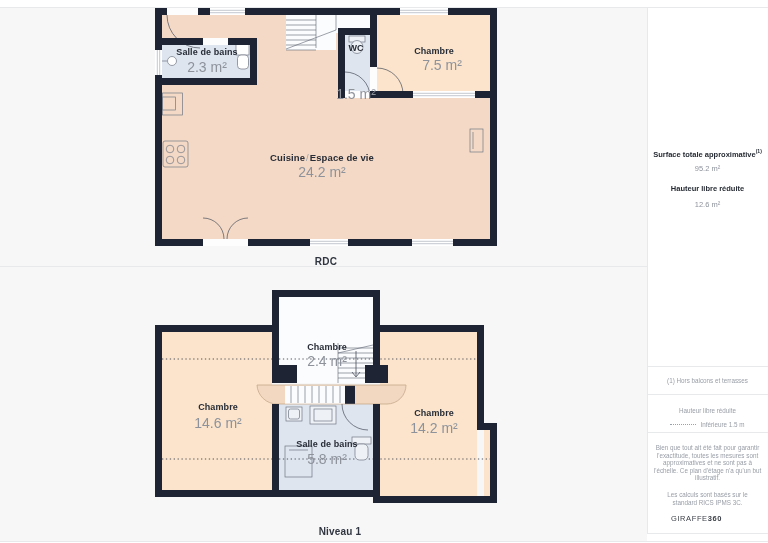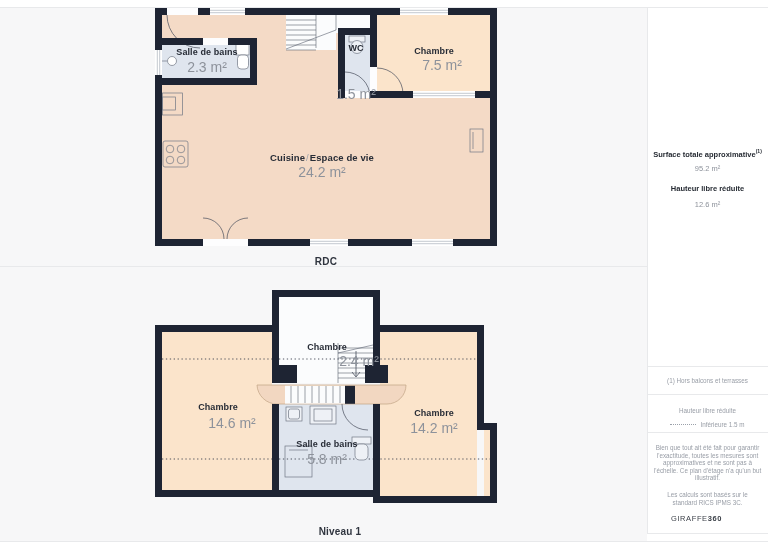--- a/index.html
+++ b/index.html
@@ -204,24 +204,24 @@
 
   <div class="lbl room-name" style="left:434px;top:45.5px;">Chambre</div>
   <div class="lbl room-area" style="left:434px;top:57px;margin-left:8px;">7.5 m²</div>
 
   <div class="lbl room-name big" style="left:322px;top:151.5px;"><span>Cuisine</span><span class="slash">/</span><span>Espace de vie</span></div>
   <div class="lbl room-area" style="left:322px;top:163.5px;">24.2 m²</div>
 
   <div class="lbl floor-label" style="left:326px;top:255.5px;">RDC</div>
 
   <div class="lbl room-name" style="left:218px;top:402px;">Chambre</div>
-  <div class="lbl room-area" style="left:218px;top:414.5px;margin-left:14px;">14.6 m²</div>
+  <div class="lbl room-area" style="left:218px;top:414.5px;">14.6 m²</div>
 
   <div class="lbl room-name" style="left:327px;top:341.5px;">Chambre</div>
-  <div class="lbl room-area" style="left:327px;top:353px;margin-left:32px;">2.4 m²</div>
+  <div class="lbl room-area" style="left:327px;top:353px;">2.4 m²</div>
 
   <div class="lbl room-name" style="left:434px;top:407.5px;">Chambre</div>
   <div class="lbl room-area" style="left:434px;top:420px;">14.2 m²</div>
 
   <div class="lbl room-name" style="left:327px;top:438.5px;">Salle de bains</div>
   <div class="lbl room-area" style="left:327px;top:451px;">5.8 m²</div>
 
   <div class="lbl floor-label" style="left:340px;top:526px;">Niveau 1</div>
 
   <div class="sb sb-title" style="left:647px;top:148px;width:121px;"><span>Surface totale approximative</span><sup>(1)</sup></div>

